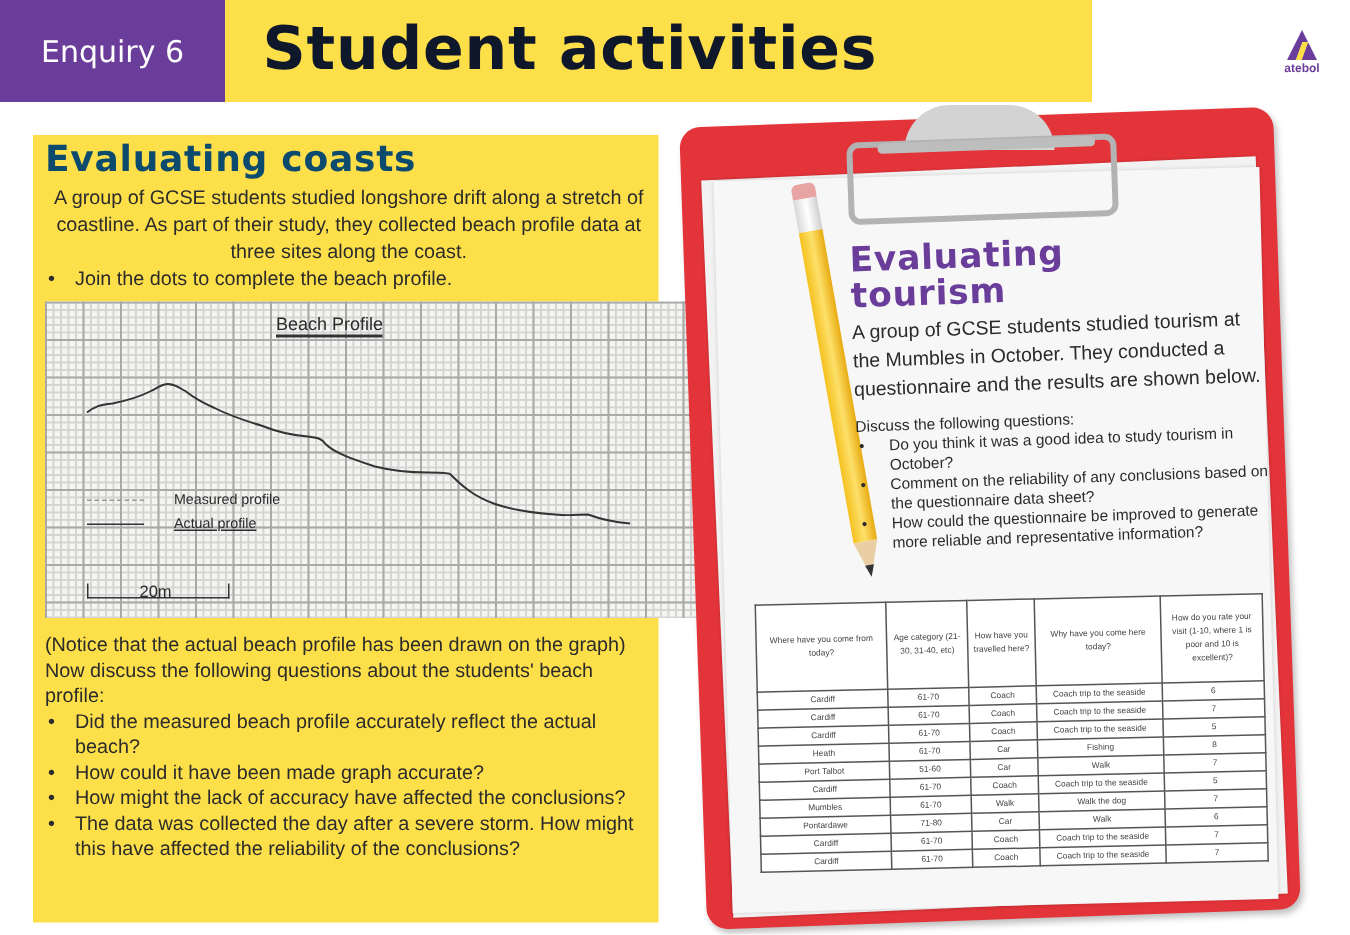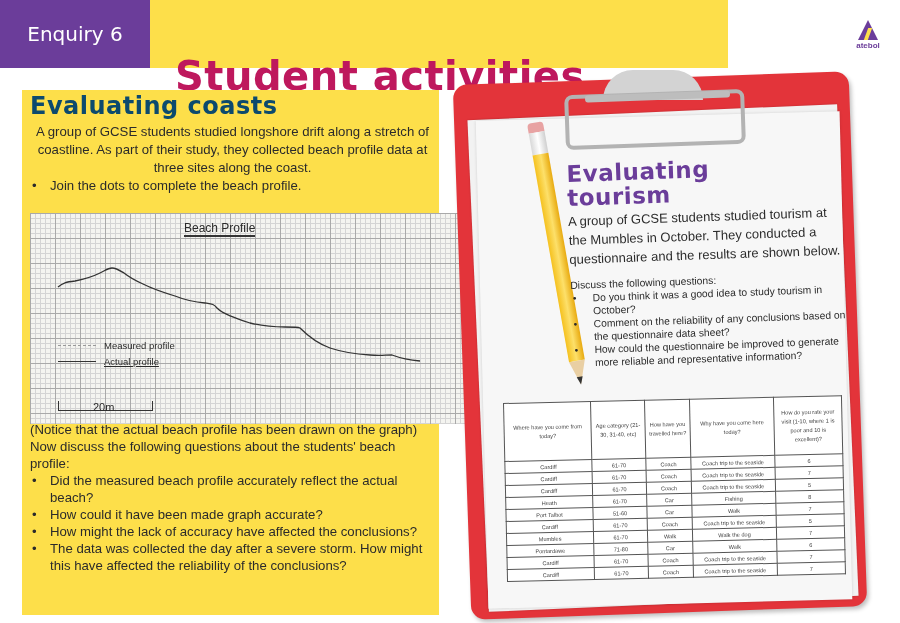--- a/index.html
+++ b/index.html
@@ -4,21 +4,21 @@
 <style>
   * { box-sizing: border-box; margin: 0; padding: 0; }
   html, body { width: 900px; height: 623px; overflow: hidden; background: #ffffff; }
   body { position: relative; font-family: "Liberation Sans", sans-serif; color: #2b2b2b; }
 
   
   .hdr { position: absolute; left: 0; top: 0; width: 728px; height: 68px; background: #fddf4a; }
   .hdr-tag { position: absolute; left: 0; top: 0; width: 150px; height: 68px; background: #6b3d9a; color: #fff;
     font-family: "DejaVu Sans", sans-serif; font-size: 20px; display: flex; align-items: center; justify-content: center; }
   .hdr-title { position: absolute; left: 175px; top: 10px; font-family: "DejaVu Sans", sans-serif; font-weight: bold;
-    font-size: 40px; color: #be185d; letter-spacing: 0.5px; margin-top: 43px; }
+    font-size: 40px; color: #0f172a; letter-spacing: 0.5px; }
   .logo { position: absolute; left: 853px; top: 20px; width: 30px; height: 32px; }
   .logo-mark { position: absolute; left: 5px; top: 0; width: 0; height: 0;
     border-left: 10px solid transparent; border-right: 10px solid transparent; border-bottom: 20px solid #6b3d9a; }
   .logo-mark::after { content: ""; position: absolute; left: -2px; top: 8px; width: 4px; height: 12px; background: #fddf4a; transform: skewX(-20deg); }
   .logo-text { position: absolute; left: 0; top: 21px; width: 30px; text-align: center; font-size: 8px; font-weight: bold; color: #6b3d9a; }
 
   
   .left { position: absolute; left: 22px; top: 90px; width: 417px; height: 525px; background: #fddf4a; }
   .left h2 { position: absolute; left: 8px; top: 2px; font-family: "DejaVu Sans", sans-serif; font-weight: bold;
     font-size: 24px; color: #0c4a6e; letter-spacing: 0.5px; }
@@ -27,24 +27,24 @@
   .bullet .dot { width: 20px; flex: none; padding-left: 2px; }
   .left .task { position: absolute; left: 8px; top: 88px; font-size: 13.2px; }
 
   
   .graph { position: absolute; left: 30px; top: 201px; width: 474px; height: 211px; background-color: #f4f4f0;
     background-image:
       linear-gradient(to right, #a9a9a9 1px, transparent 1px),
       linear-gradient(to bottom, #a9a9a9 1px, transparent 1px),
       linear-gradient(to right, #d4d4d4 1px, transparent 1px),
       linear-gradient(to bottom, #d4d4d4 1px, transparent 1px);
-    background-size: 25px 25px, 25px 25px, 5px 5px, 5px 5px; margin-top: 12px; }
+    background-size: 25px 25px, 25px 25px, 5px 5px, 5px 5px; }
   .graph svg { position: absolute; left: 0; top: 0; }
   .g-title { position: absolute; left: 154px; top: 8px; font-size: 12px; border-bottom: 2px solid #333; padding-bottom: 0px; }
-  .legend { position: absolute; left: 28px; font-size: 9.5px; display: flex; align-items: center; }
+  .legend { position: absolute; left: 28px; font-size: 9.5px; display: flex; align-items: center; gap: 12px; }
   .legend .ln { width: 38px; height: 0; margin-right: 8px; }
   .legend.meas { top: 127px; }
   .legend.meas .ln { border-top: 1px dashed #999; }
   .legend.act { top: 143px; text-decoration: underline; }
   .legend.act .ln { border-top: 1.2px solid #333; }
   .scale { position: absolute; left: 28px; top: 188px; width: 95px; height: 10px; border-left: 1px solid #333; border-right: 1px solid #333; border-bottom: 1px solid #333; }
   .scale-lbl { position: absolute; left: 63px; top: 188px; font-size: 11px; }
 
   .left .after { position: absolute; left: 8px; top: 331px; width: 405px; font-size: 13.2px; line-height: 17px; }
 

